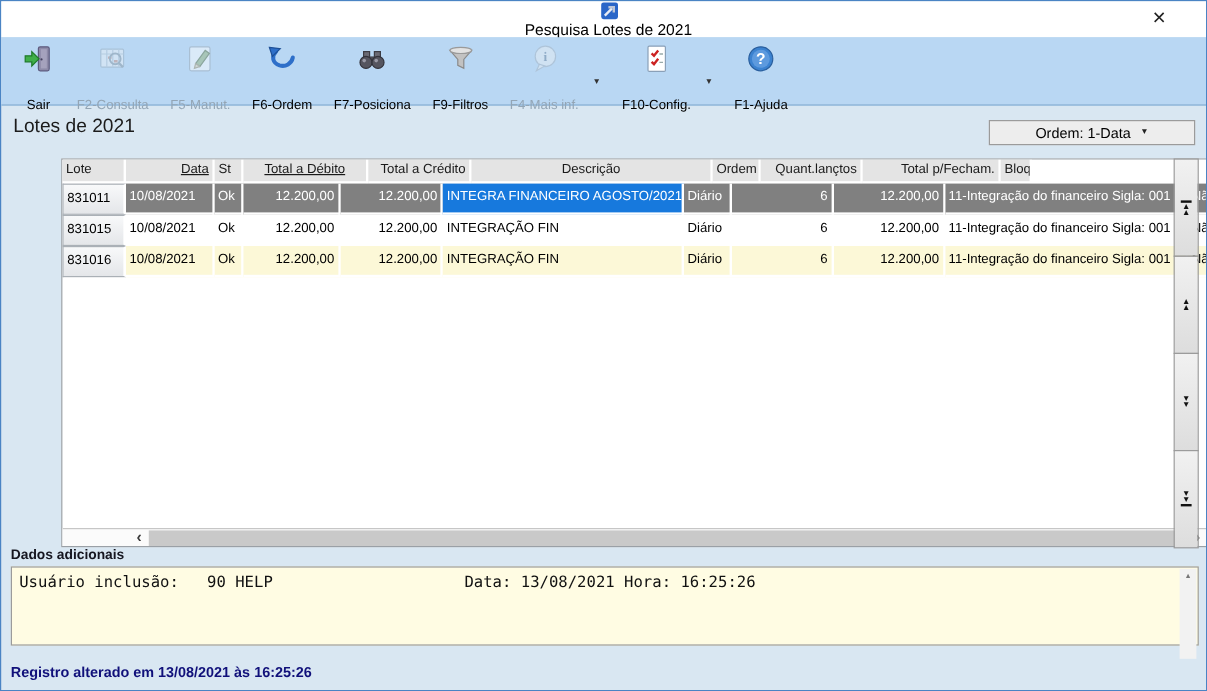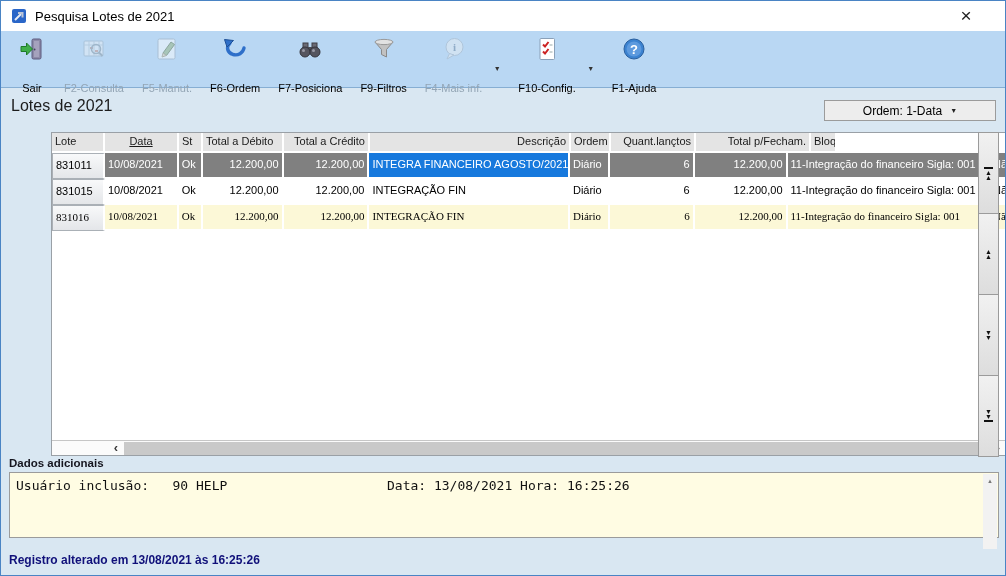--- a/index.html
+++ b/index.html
@@ -4,21 +4,21 @@
 <style>
   html,body{margin:0;padding:0;background:#777;}
   *{box-sizing:border-box;}
   .window{
     position:relative;width:1006px;height:576px;background:#d9e7f2;
     font-family:"Liberation Sans",sans-serif;overflow:hidden;
     border:1px solid #4a84c4;
   }
   
   .titlebar{position:absolute;left:0;top:0;width:100%;height:30px;background:#ffffff;
-    display:flex;align-items:center;}
+    display:flex;align-items:center;flex-direction:column;}
   .app-icon{width:16px;height:16px;margin-left:10px;display:inline-block;}
   .title{margin-left:8px;font-size:13px;color:#000;}
   .close-btn{position:absolute;right:16px;top:0;width:46px;height:30px;display:flex;
     align-items:center;justify-content:center;font-size:19px;color:#222;cursor:default;}
   
   .toolbar{position:absolute;left:0;top:30px;width:100%;height:57px;background:#b9d7f3;
     border-bottom:1px solid #86aed3;display:flex;align-items:flex-start;padding:4px 0 0 14px;gap:12px;}
   .tbtn{display:flex;flex-direction:column;align-items:center;padding:1px 3px;min-width:34px;}
   .tbtn .ticon{width:26px;height:26px;display:flex;align-items:center;justify-content:center;}
   .tbtn .tlabel{font-size:11px;color:#000;margin-top:20px;white-space:nowrap;}
@@ -33,21 +33,21 @@
   .order-btn .arr{font-size:7px;color:#222;}
   
   .grid{position:absolute;left:9px;top:131px;width:966px;height:324px;background:#ffffff;
     border:1px solid #9aa0a6;overflow:hidden;margin-left:41px;}
   .ghead{display:flex;height:20px;background:#fff;}
   .hcell{background:#e4e4e4;border-right:2px solid #fff;border-bottom:2px solid #fff;
     font-size:11px;color:#1a1a1a;padding:2px 3px 0 3px;white-space:nowrap;overflow:hidden;}
   .grow{display:flex;height:26px;}
   .gcell{border-right:2px solid #fff;border-bottom:2px solid #fff;font-size:11px;color:#000;
     padding:5px 3px 0 3px;white-space:nowrap;overflow:hidden;background:#fff;}
-  .grow.alt .gcell{background:#fcf8d7;font-family:Liberation Serif, serif;}
+  .grow.alt .gcell{background:#fcf8d7;}
   .grow.sel .gcell{background:#808080;color:#fff;}
   .gcell.lote{background:linear-gradient(#f8f9fa,#e4e6e9) !important;color:#000 !important;
     border:1px solid #aab0b6;border-right:2px solid #fff;text-align:left;padding-right:5px;}
   .grow.sel .gcell.focus{background:#1779dd;color:#fff;}
   .t-right{text-align:right;}
   
   .hscroll{position:absolute;left:0;bottom:0;width:100%;height:15px;background:#fbfbfb;
     border-top:1px solid #c6c6c6;}
   .hs-thumb{position:absolute;left:72px;top:1px;width:866px;height:13px;background:#c9c9c9;}
   .hs-left{position:absolute;left:56px;top:-1px;width:16px;height:15px;display:flex;align-items:center;
@@ -195,25 +195,25 @@
   <div class="section-title">Lotes de 2021</div>
 
   <div class="order-btn">
     <span>Ordem: 1-Data</span>
     <span class="arr">▼</span>
   </div>
 
   <div class="grid">
     <div class="ghead" id="ghead">
         <div class="hcell" style="width: 53px; text-align: left;">Lote</div>
-        <div class="hcell" style="width: 74px; text-align: center; text-decoration: underline;">Data</div>
+        <div class="hcell" style="width: 74px; text-align: right; text-decoration: underline;">Data</div>
         <div class="hcell" style="width: 24px; text-align: left;">St</div>
-        <div class="hcell" style="width: 81px; text-align: left;">Total a Débito</div>
+        <div class="hcell" style="width: 104px; text-align: center; text-decoration: underline;">Total a Débito</div>
         <div class="hcell" style="width: 86px; text-align: right;">Total a Crédito</div>
-        <div class="hcell" style="width: 201px; text-align: right;">Descrição</div>
+        <div class="hcell" style="width: 201px; text-align: center;">Descrição</div>
         <div class="hcell" style="width: 40px; text-align: left;">Ordem</div>
         <div class="hcell" style="width: 85px; text-align: right;">Quant.lançtos</div>
         <div class="hcell" style="width: 115px; text-align: right;">Total p/Fecham.</div>
         <div class="hcell" style="width: 26px; text-align: left;">Bloq</div>
       </div>
     <div id="gbody">
         <div class="grow sel">
           <div class="gcell lote" style="width: 53px;">831011</div>
           <div class="gcell" style="width: 74px;">10/08/2021</div>
           <div class="gcell" style="width: 24px;">Ok</div>

